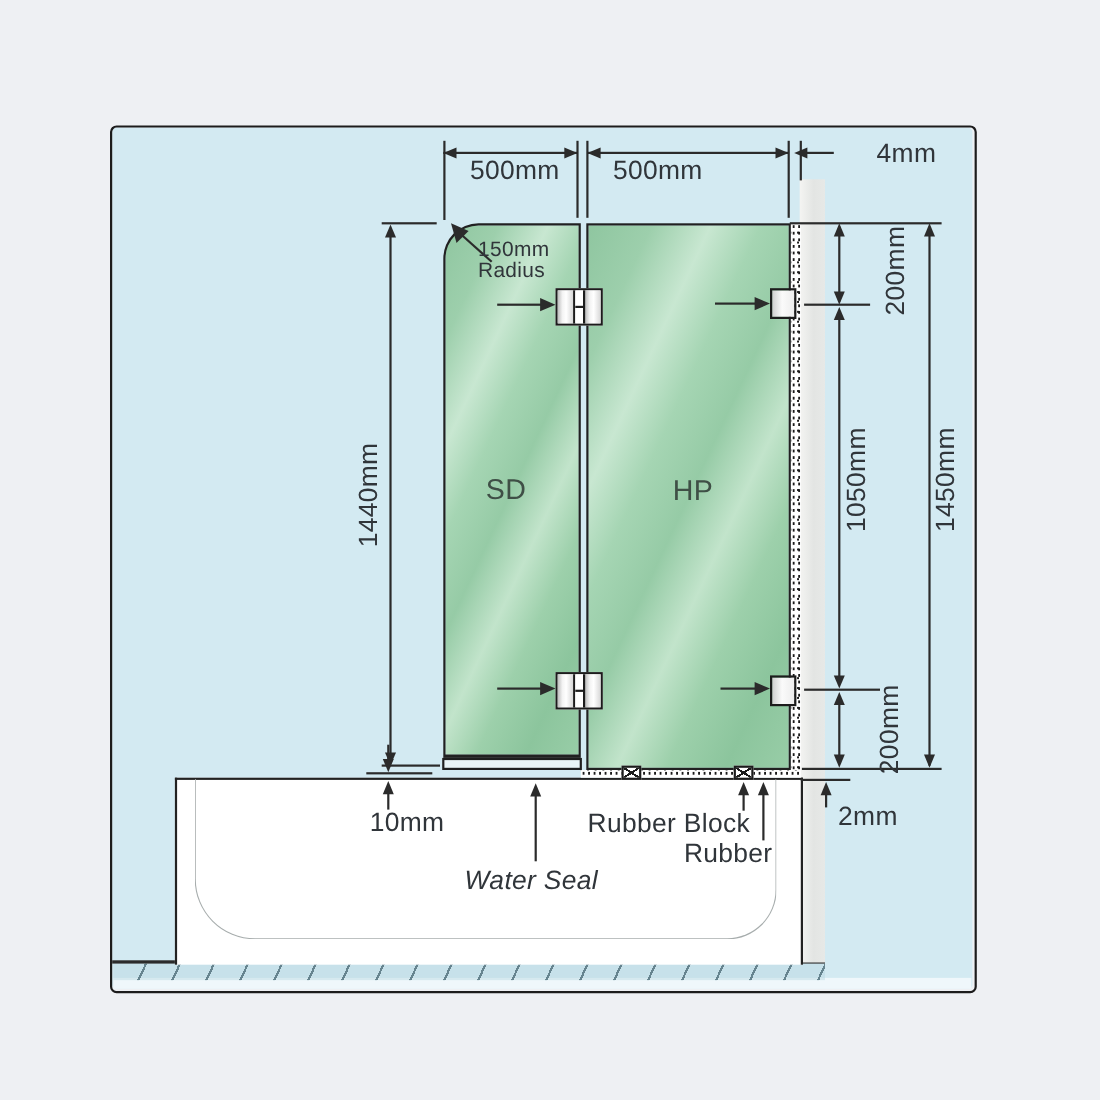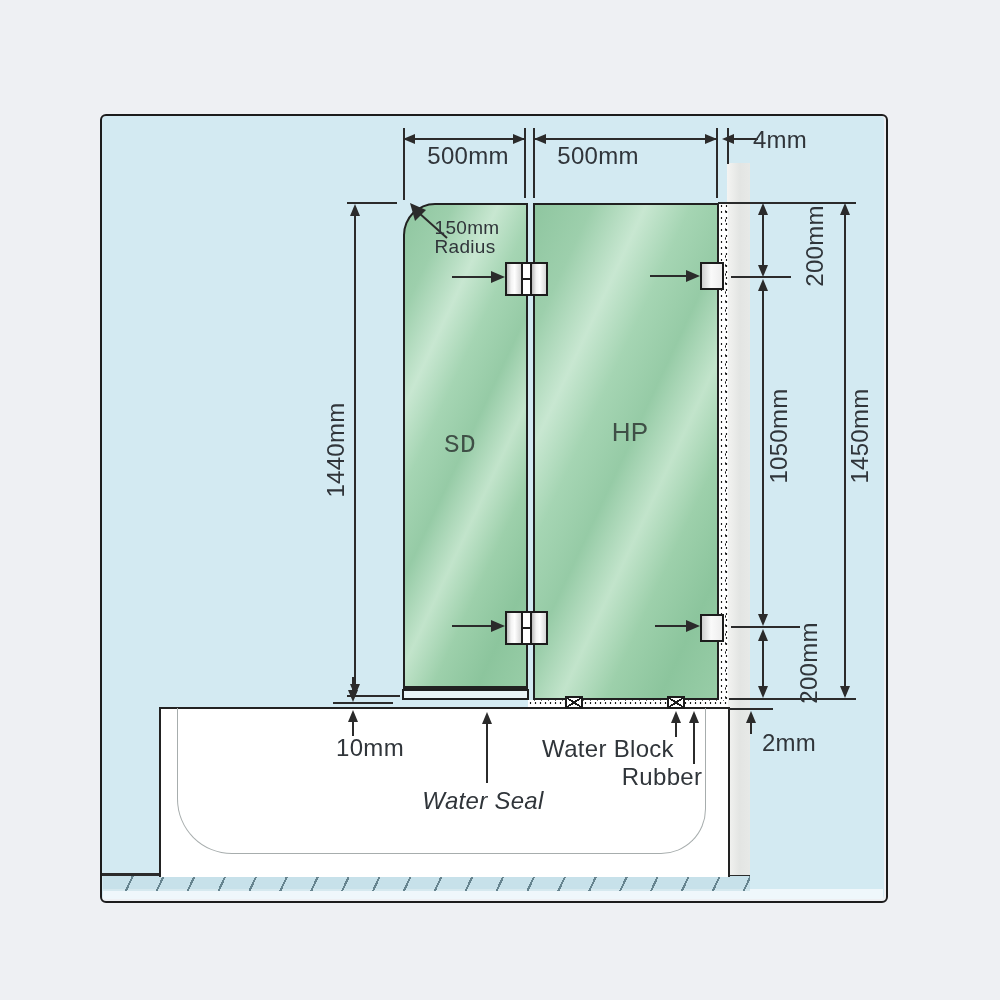--- a/index.html
+++ b/index.html
@@ -115,21 +115,21 @@
     <div class="ln" style="left:534px;top:138px;width:183px;height:2px;"></div>
     <div class="ah ah-left" style="left:534px;top:134px;"></div>
     <div class="ah ah-right" style="left:705px;top:134px;"></div>
     <span class="lbl" style="left:598px;top:156px;">500mm</span>
   </div>
 
   <div>
     <div class="ln" style="left:727px;top:128px;width:1.5px;height:36px;"></div>
     <div class="ah ah-left" style="left:722px;top:134px;"></div>
     <div class="ln" style="left:733px;top:138px;width:25px;height:2px;"></div>
-    <span class="lbl" style="left:780px;top:140px;text-align:center;">4mm</span>
+    <span class="lbl" style="left:824px;top:140px;text-align:center;">4mm</span>
   </div>
 
   <div>
     <svg class="abs" style="left:403px;top:200px;" width="52" height="44">
       <line x1="44" y1="38" x2="16" y2="13" stroke="#2b2b2b" stroke-width="2"></line>
       <polygon points="7,3 23,10 12,21" fill="#2b2b2b"></polygon>
     </svg>
     <span class="lbl small" style="left:467px;top:227px;">150mm</span>
     <span class="lbl small" style="left:465px;top:246px;">Radius</span>
   </div>
@@ -196,27 +196,27 @@
 
   <div>
     <div class="ah ah-up" style="left:482px;top:712px;"></div>
     <div class="ln" style="left:486px;top:723px;width:2px;height:60px;"></div>
     <span class="lbl" style="left:483px;top:801px;font-style:italic;">Water Seal</span>
   </div>
 
   <div>
     <div class="ah ah-up" style="left:671px;top:711px;"></div>
     <div class="ln" style="left:675px;top:722px;width:2px;height:15px;"></div>
-    <span class="lbl" style="left:608px;top:749px;">Water Block</span>
+    <span class="lbl" style="left:608px;top:749px;">Rubber Block</span>
   </div>
 
   <div>
     <div class="ah ah-up" style="left:689px;top:711px;"></div>
     <div class="ln" style="left:693px;top:722px;width:2px;height:42px;"></div>
     <span class="lbl" style="left:662px;top:777px;">Rubber</span>
   </div>
 
-  <span class="lbl panel-lbl" style="left:460px;top:445px;font-family:Liberation Mono, monospace;">SD</span>
-  <span class="lbl panel-lbl" style="left:630px;top:432px;">HP</span>
+  <span class="lbl panel-lbl" style="left:460px;top:445px;">SD</span>
+  <span class="lbl panel-lbl" style="left:630px;top:446px;">HP</span>
 
   <div class="frame-border" style="left:100px;top:114px;width:784px;height:785px;"></div>
 
 </div>
 
 </body></html>

